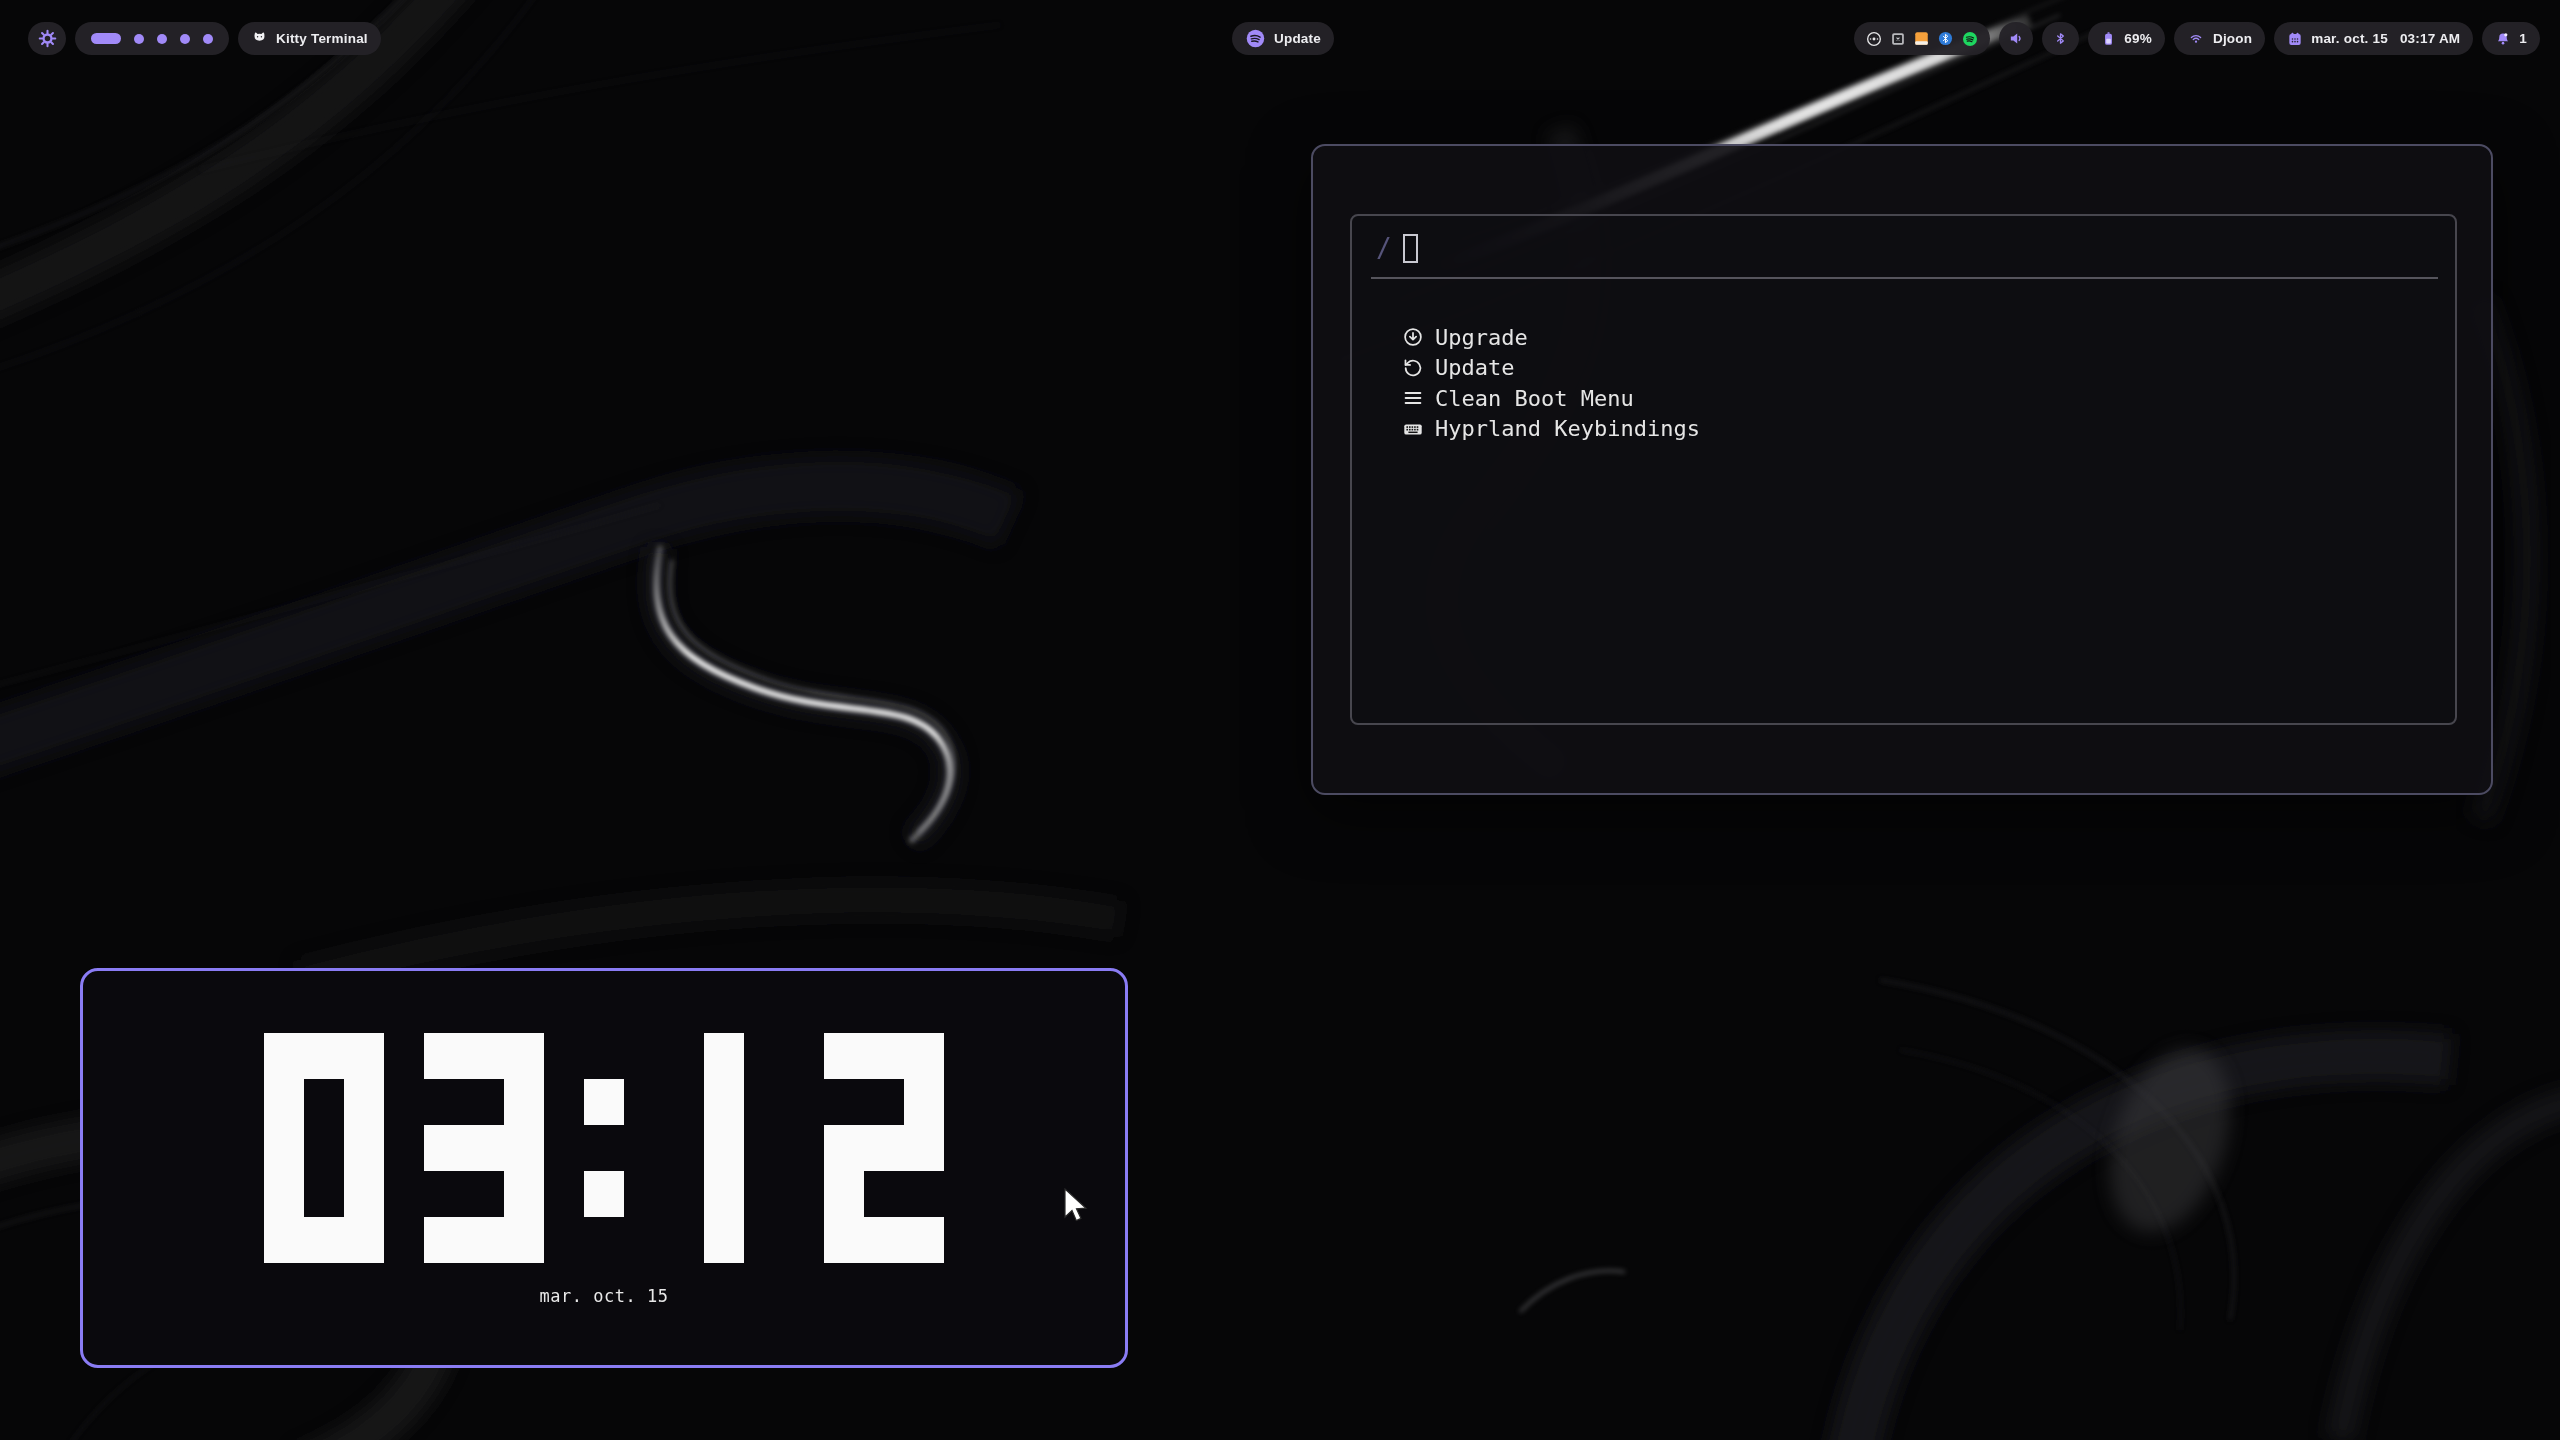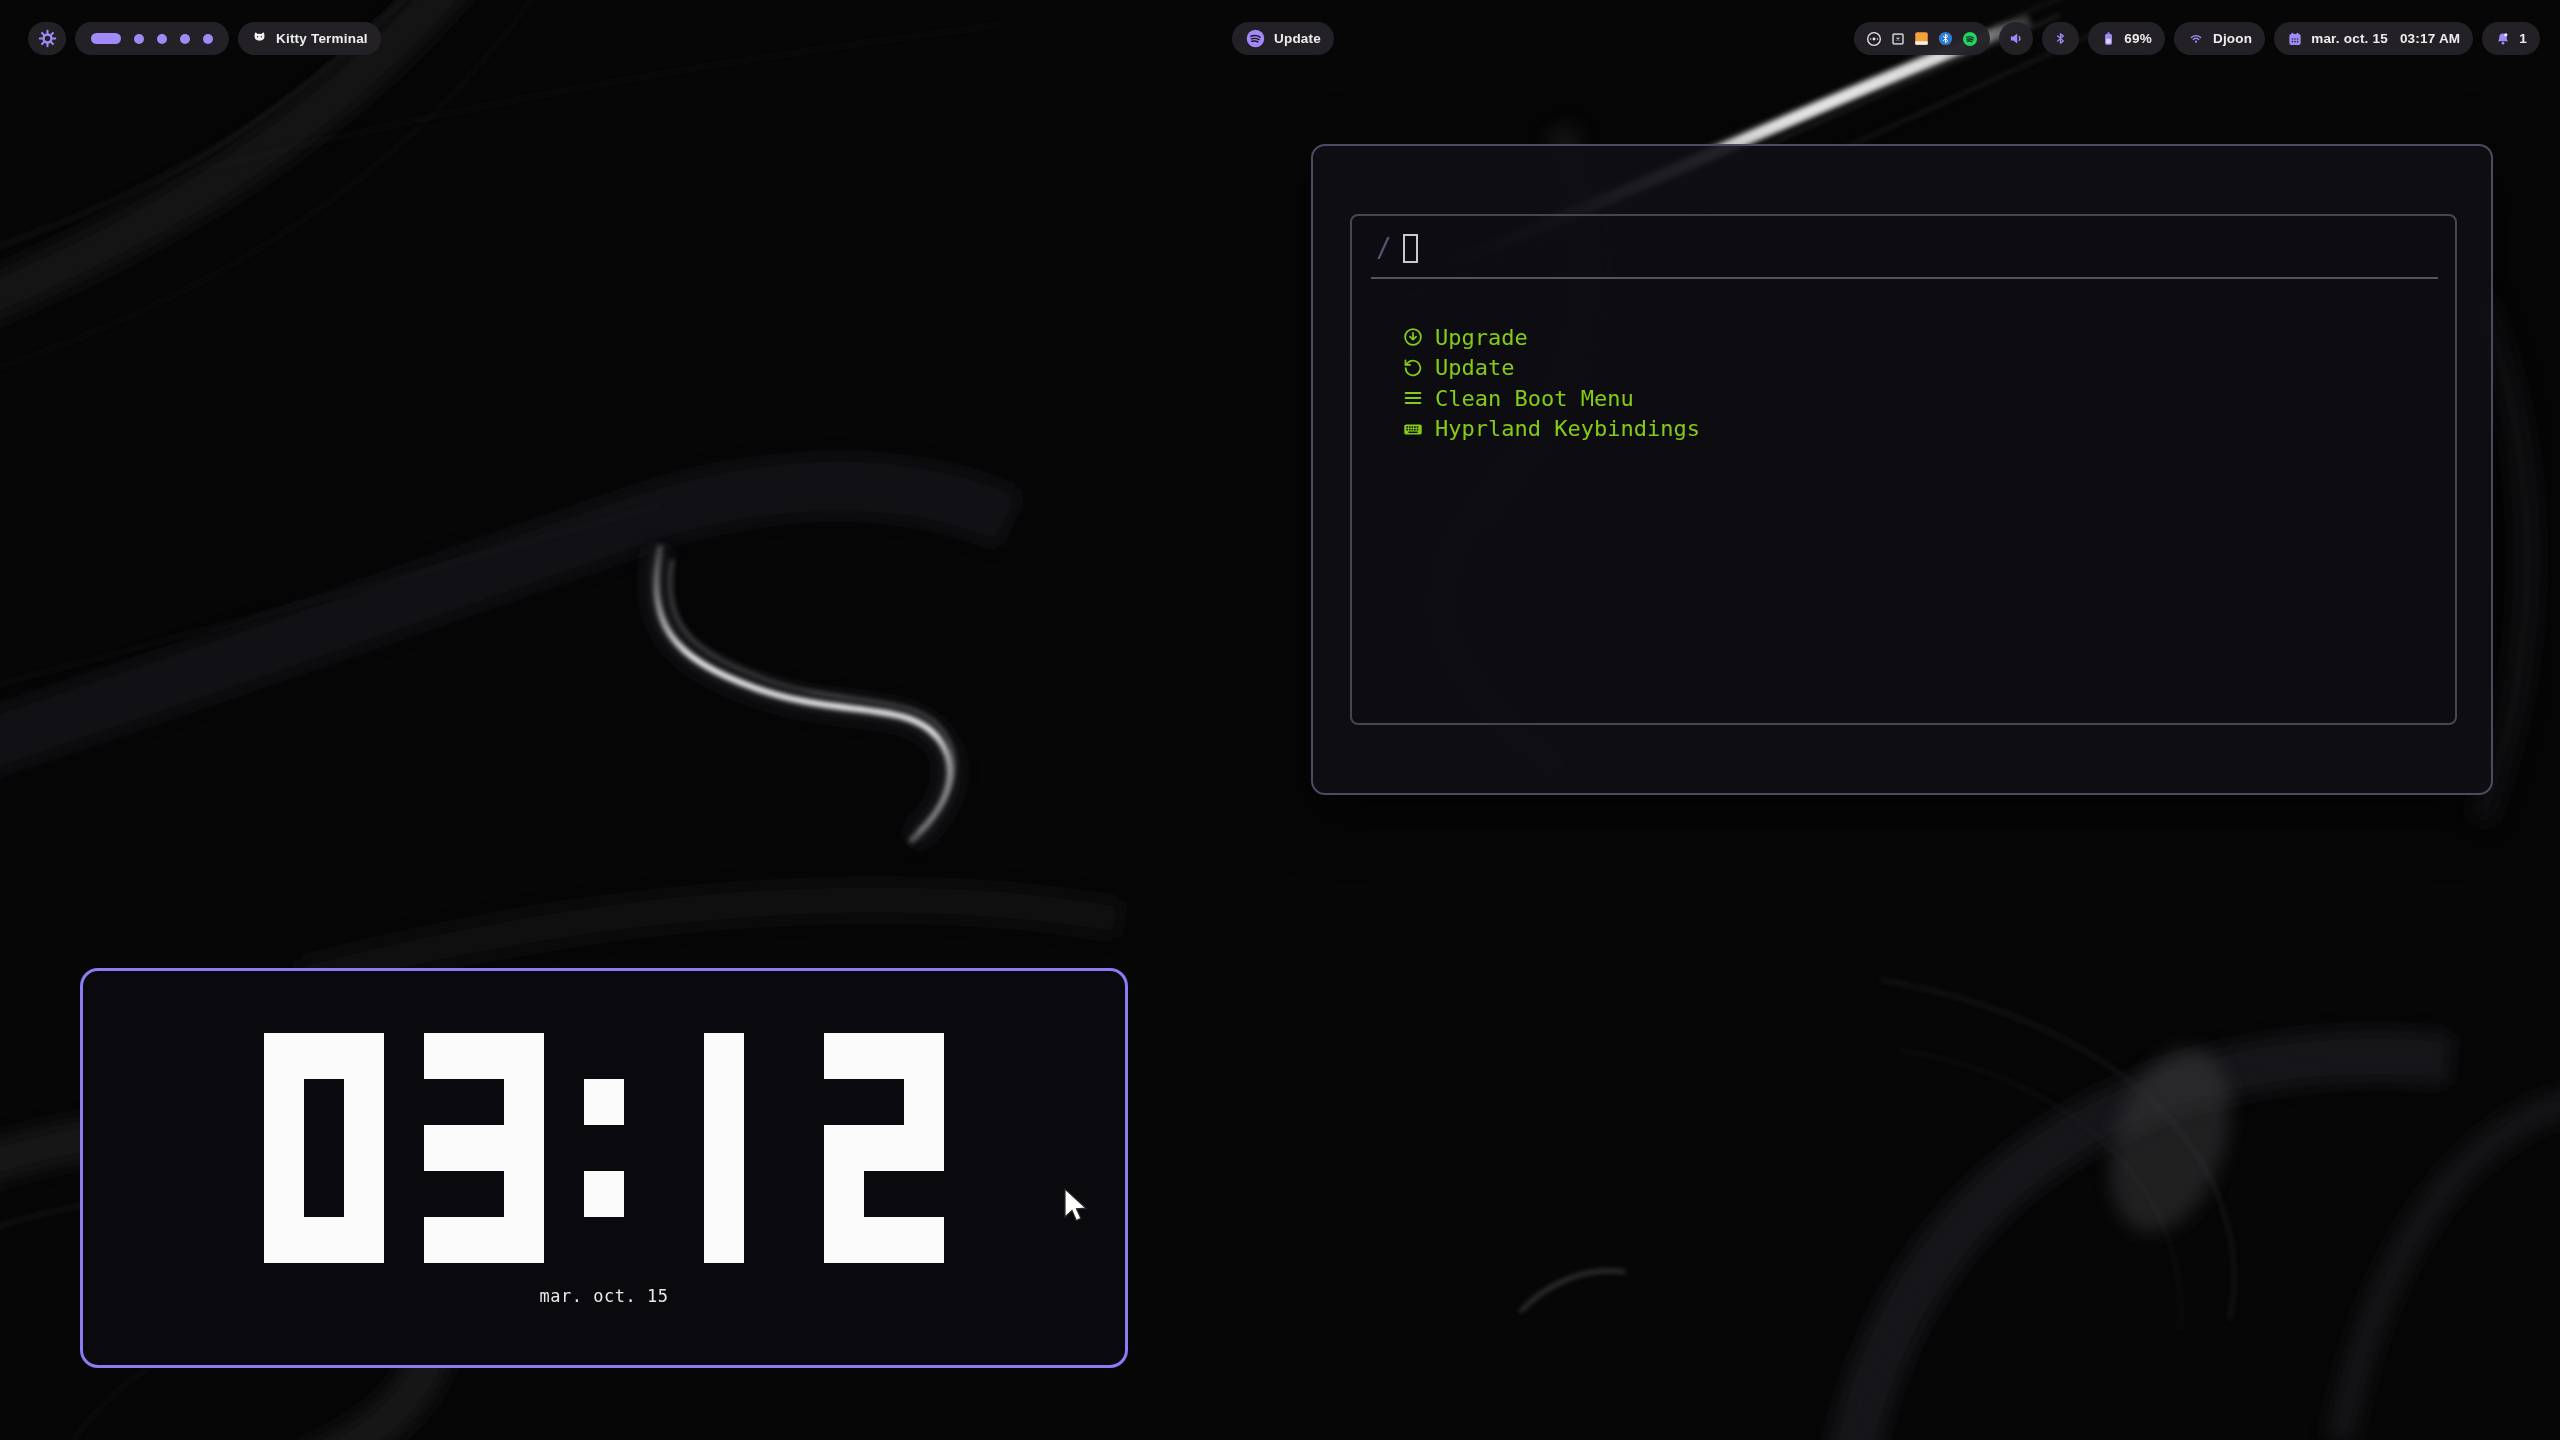--- a/index.html
+++ b/index.html
@@ -41,21 +41,21 @@
     background:rgba(14,13,17,.45);
   }
   .search-row{position:absolute;left:24px;top:12px;height:40px;display:flex;align-items:center;gap:11px;
     font-family:"DejaVu Sans Mono",monospace;}
   .search-prompt{color:#56547a;font-size:26px;line-height:1;}
   .search-cursor{width:15px;height:29px;border:2px solid #c9c9d1;box-sizing:border-box;background:transparent;}
   .search-sep{position:absolute;left:19px;top:61px;width:1067px;height:2px;background:#55545c;}
   .menu-list{position:absolute;left:20px;top:106px;width:1060px;}
   .menu-item{
     position:relative;height:30.5px;display:flex;align-items:center;
-    font-family:"DejaVu Sans Mono",monospace;font-size:22px;color:#84cc16;
+    font-family:"DejaVu Sans Mono",monospace;font-size:22px;color:#e5e5e5;
     padding-left:29px;gap:11px;
   }
   .menu-item.selected{color:#8e80e8;}
   .mi-bar{position:absolute;left:3px;top:2px;width:7px;height:26px;border-radius:2px;background:#8d7be0;}
   .mi-icon{width:23px;height:23px;display:flex;align-items:center;justify-content:center;}
   .mi-icon svg{display:block;}
   .mi-label{white-space:pre;}
 
   
   .clock-widget{

